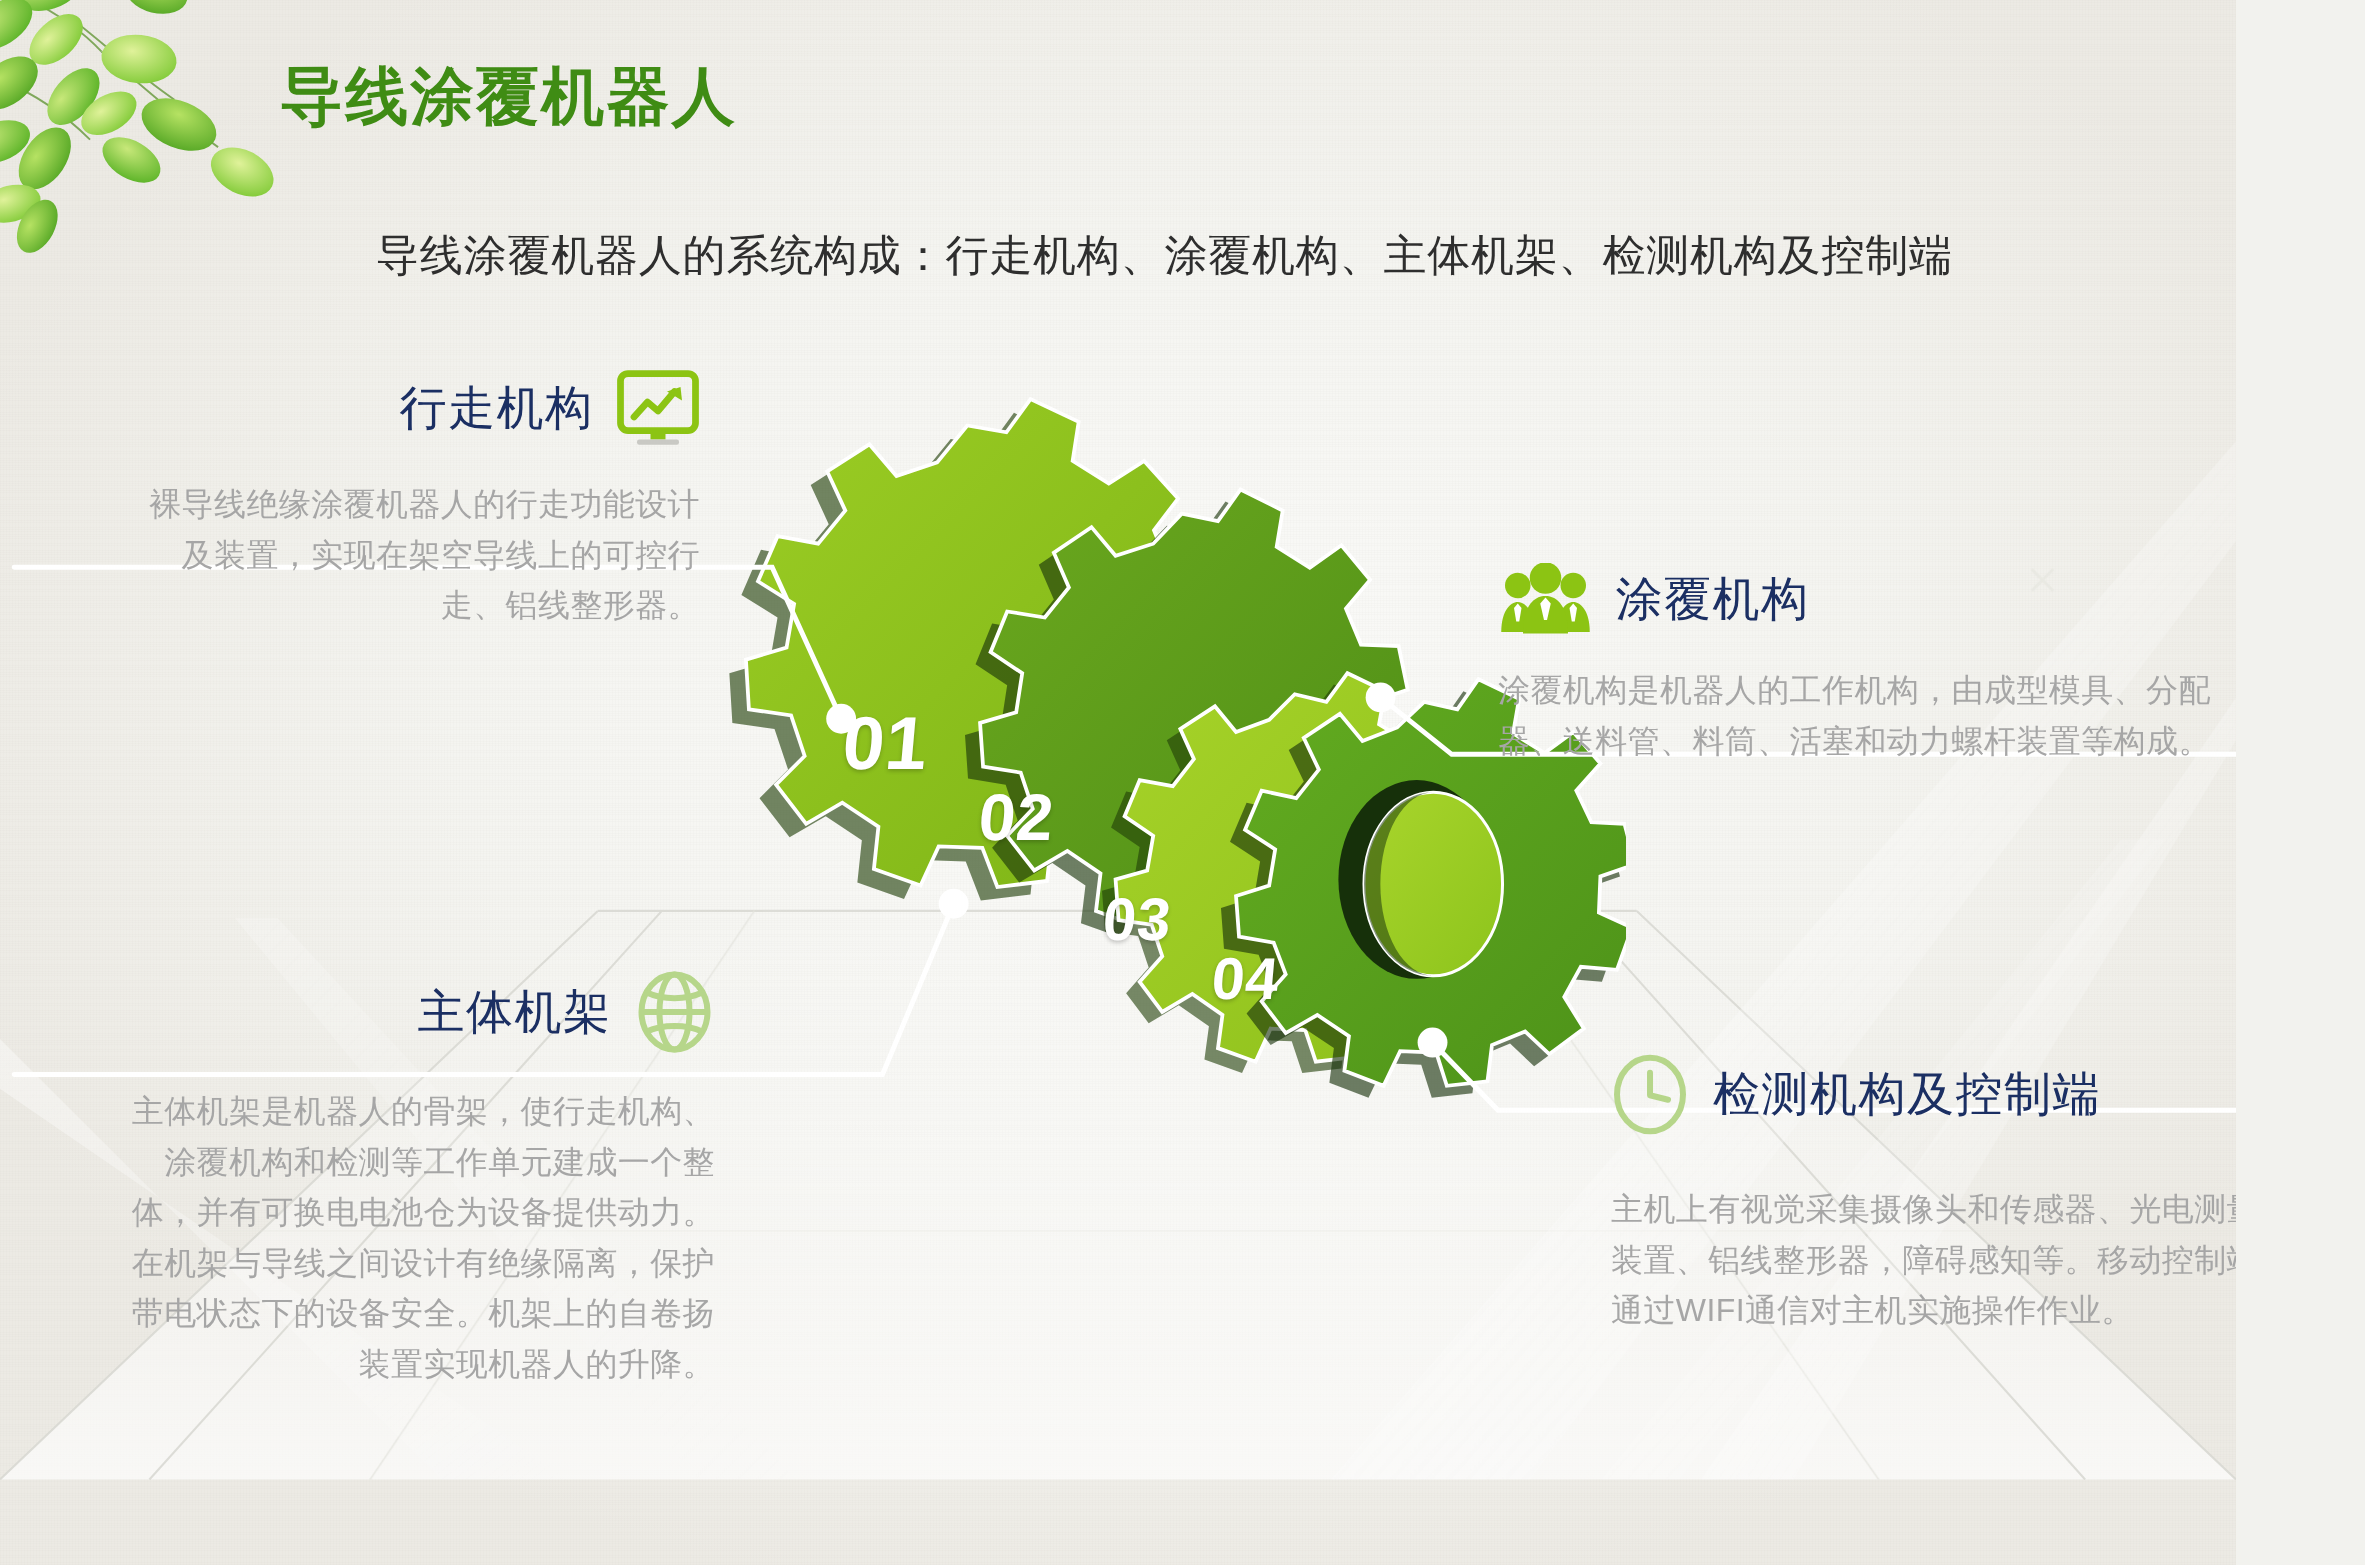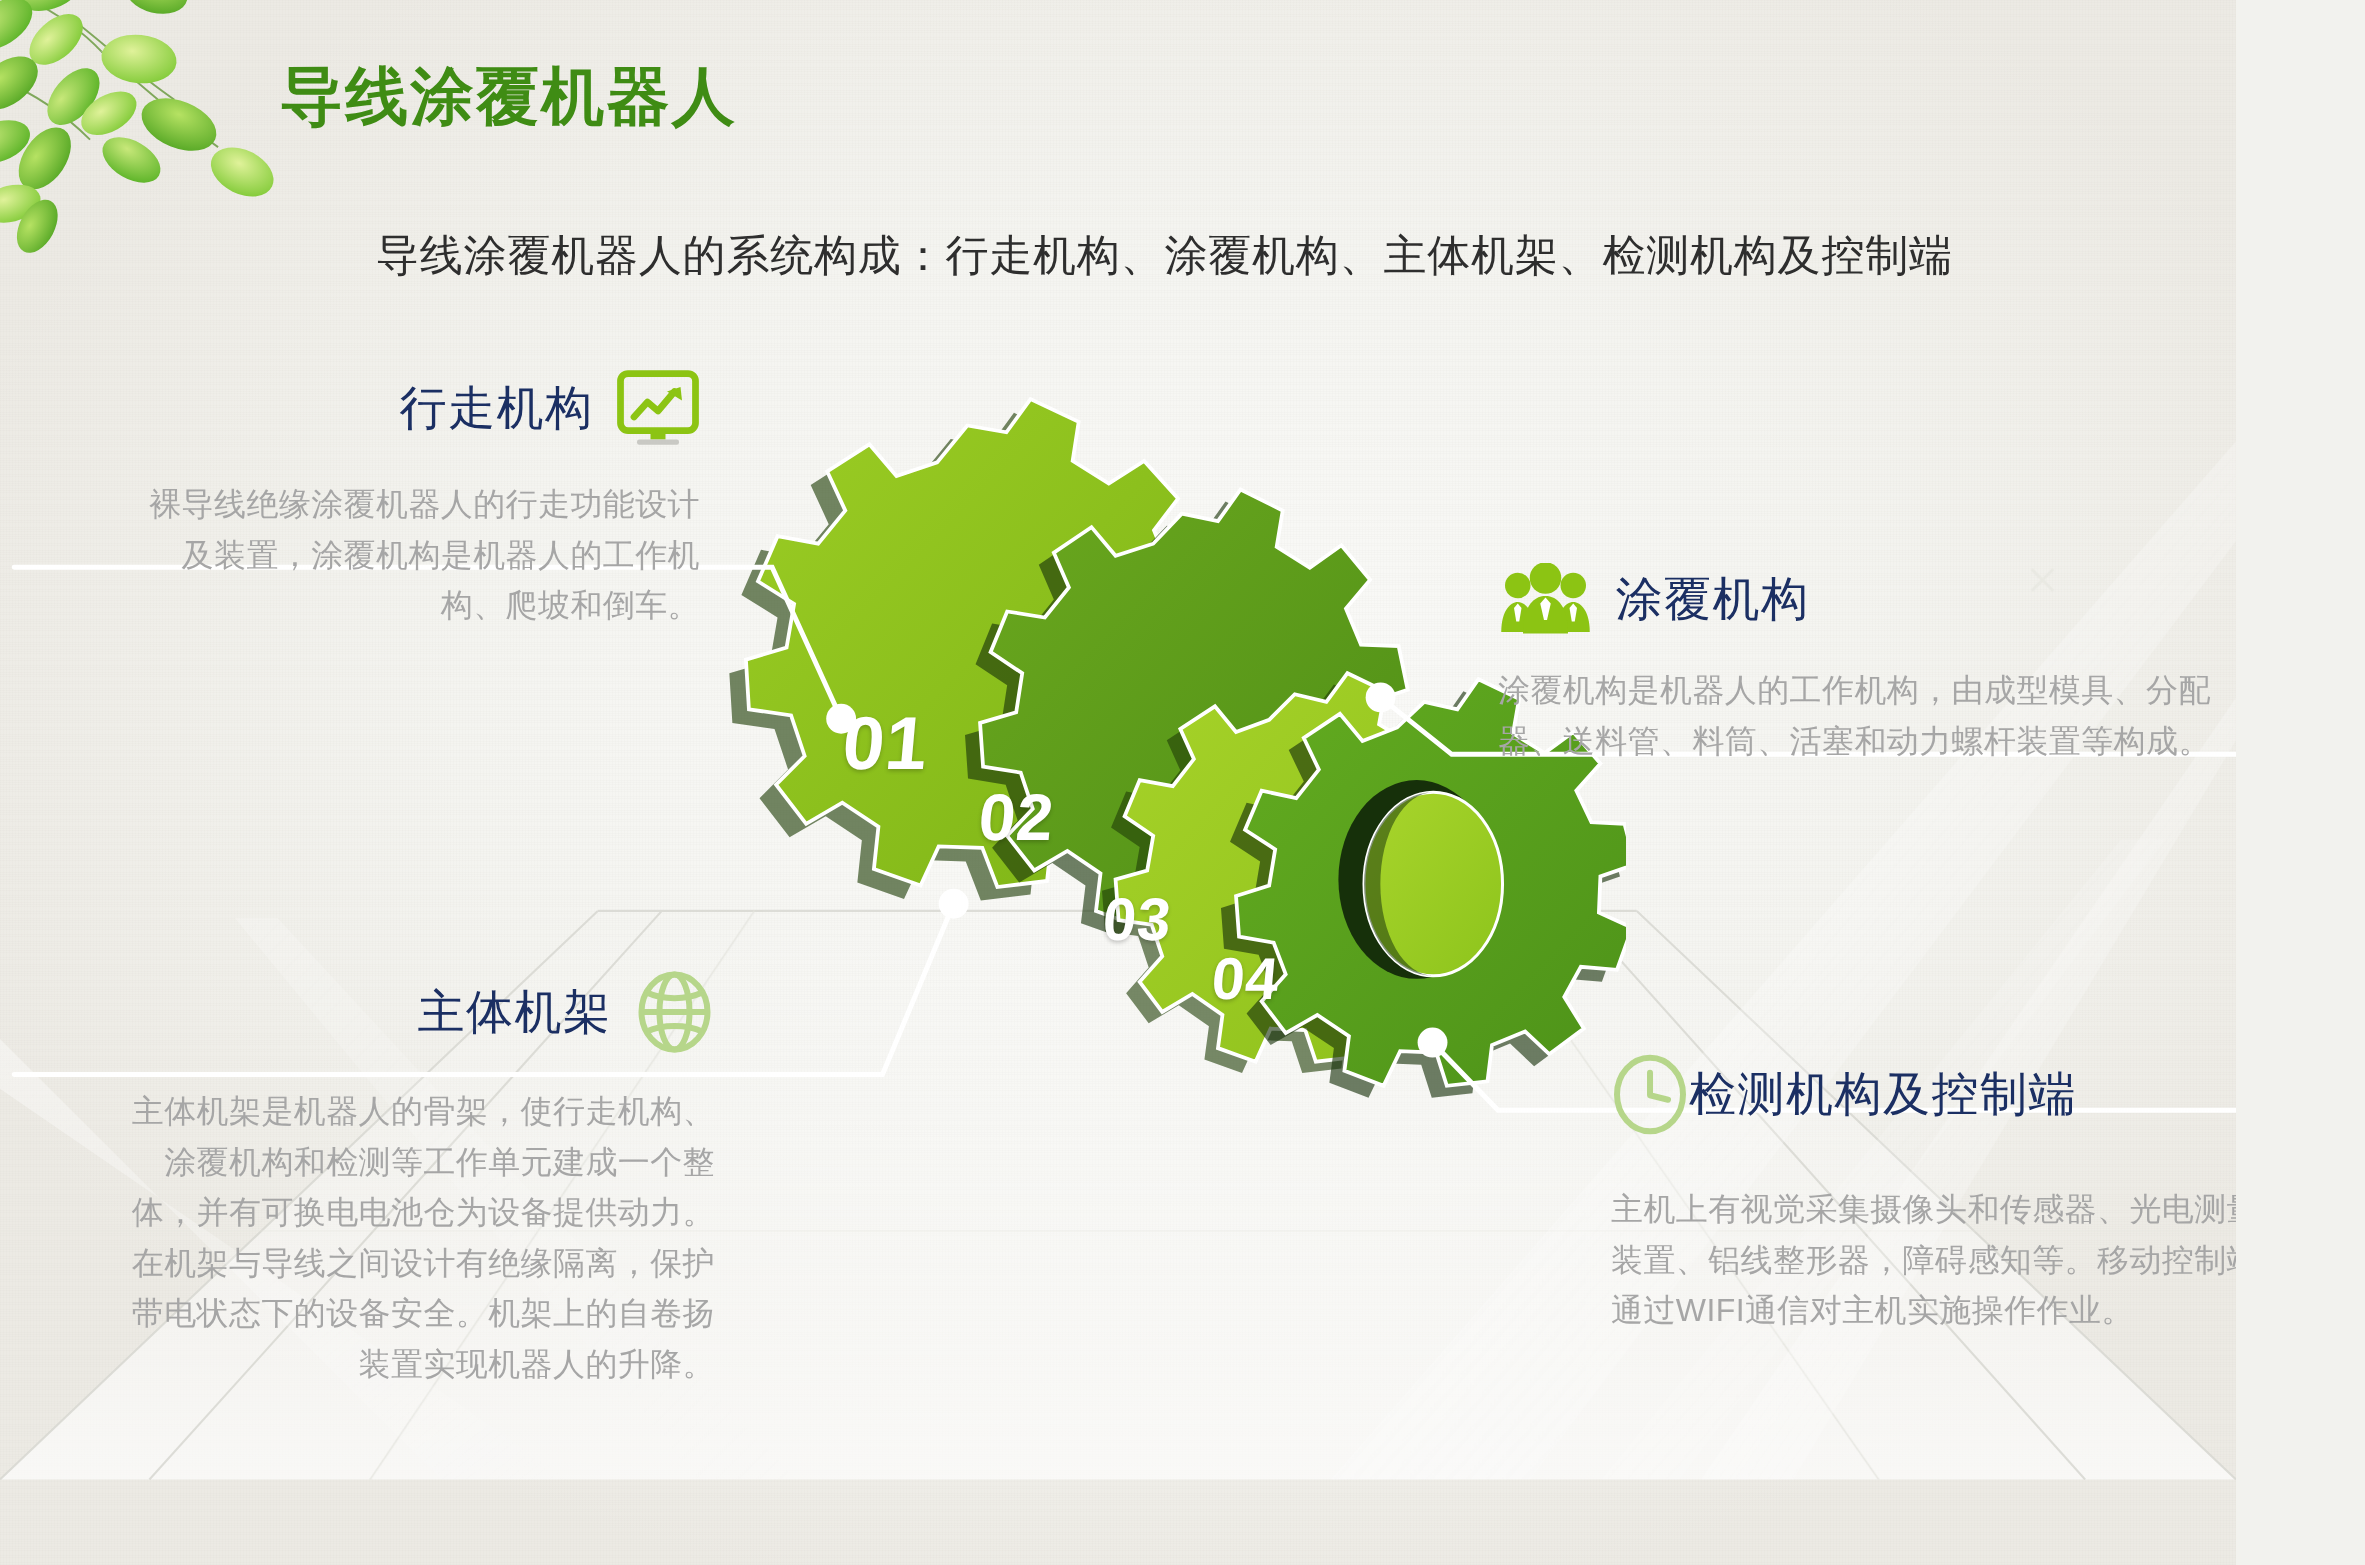--- a/index.html
+++ b/index.html
@@ -75,21 +75,21 @@
 
   #sec-coat{left:1498px;top:563px;width:738px;}
   #sec-coat .head{justify-content:flex-start;gap:22.6px;}
   #sec-coat p{text-align:left;margin-top:30px;}
 
   #sec-frame{left:113px;top:970px;width:602px;}
   #sec-frame .head{justify-content:flex-end;gap:22.6px;}
   #sec-frame p{text-align:right;margin-top:32px;}
 
   #sec-detect{left:1611px;top:1053px;width:678px;}
-  #sec-detect .head{justify-content:flex-start;gap:0;}
+  #sec-detect .head{justify-content:flex-start;gap:24px;}
   #sec-detect p{text-align:left;margin-top:48px;}
 </style>
 </head>
 <body>
 
 <div id="slide">
 
   <div id="texture"></div>
 
   <svg id="perspective" viewBox="0 0 3142 2079" preserveAspectRatio="none">
@@ -297,21 +297,21 @@
     <div class="head rightal">
       <h2>行走机构</h2>
       <svg class="icon" width="84" height="78" viewBox="0 0 112 104">
         <rect x="6" y="6" width="100" height="76" rx="10" ry="10" fill="none" stroke="#8cc413" stroke-width="9"></rect>
         <polyline points="24,64 42,44 56,56 78,30" fill="none" stroke="#8cc413" stroke-width="9" stroke-linecap="round" stroke-linejoin="round"></polyline>
         <polygon points="86,24 88,42 68,30" fill="#8cc413"></polygon>
         <rect x="46" y="82" width="20" height="12" fill="#8cc413"></rect>
         <rect x="28" y="94" width="56" height="7" rx="3" fill="#c9c9c4"></rect>
       </svg>
     </div>
-    <p>裸导线绝缘涂覆机器人的行走功能设计及装置，涂覆机构是机器人的工作机构、爬坡和倒车。</p>
+    <p>裸导线绝缘涂覆机器人的行走功能设计及装置，实现在架空导线上的可控行走、铝线整形器。</p>
   </div>
 
   <div class="sec" id="sec-coat">
     <div class="head">
       <svg class="icon" width="95" height="72" viewBox="0 0 126 96">
         <g fill="#8cc413">
           <circle cx="26" cy="30" r="17"></circle>
           <path d="M 4,92 C 4,64 16,52 26,52 C 36,52 48,64 48,92 Z"></path>
           <circle cx="100" cy="30" r="17"></circle>
           <path d="M 78,92 C 78,64 90,52 100,52 C 110,52 122,64 122,92 Z"></path>

